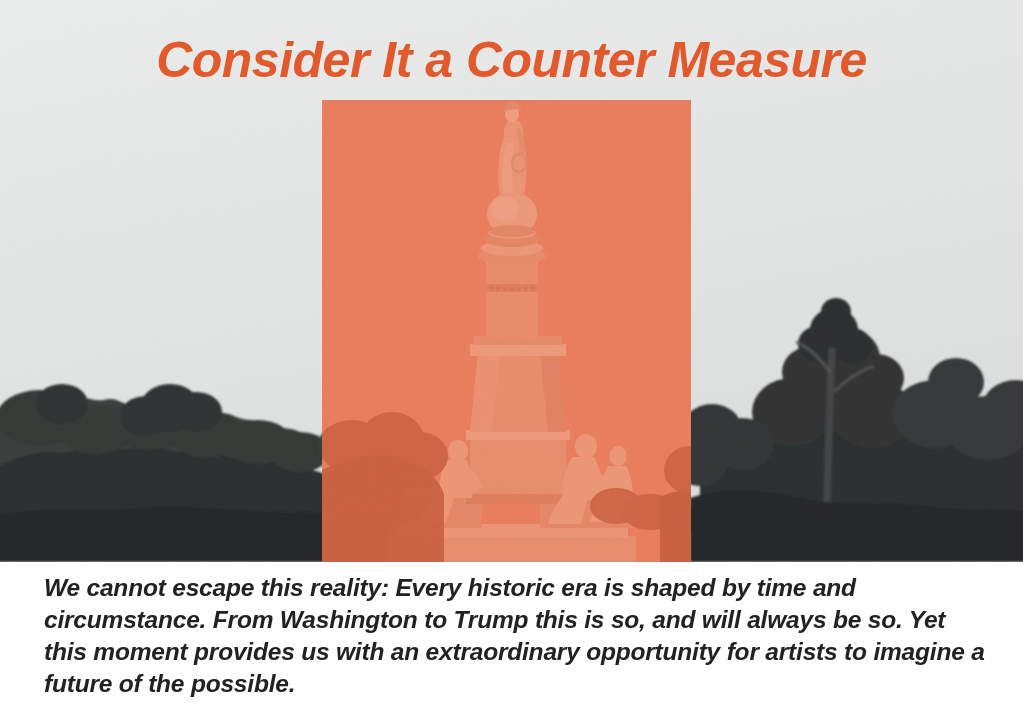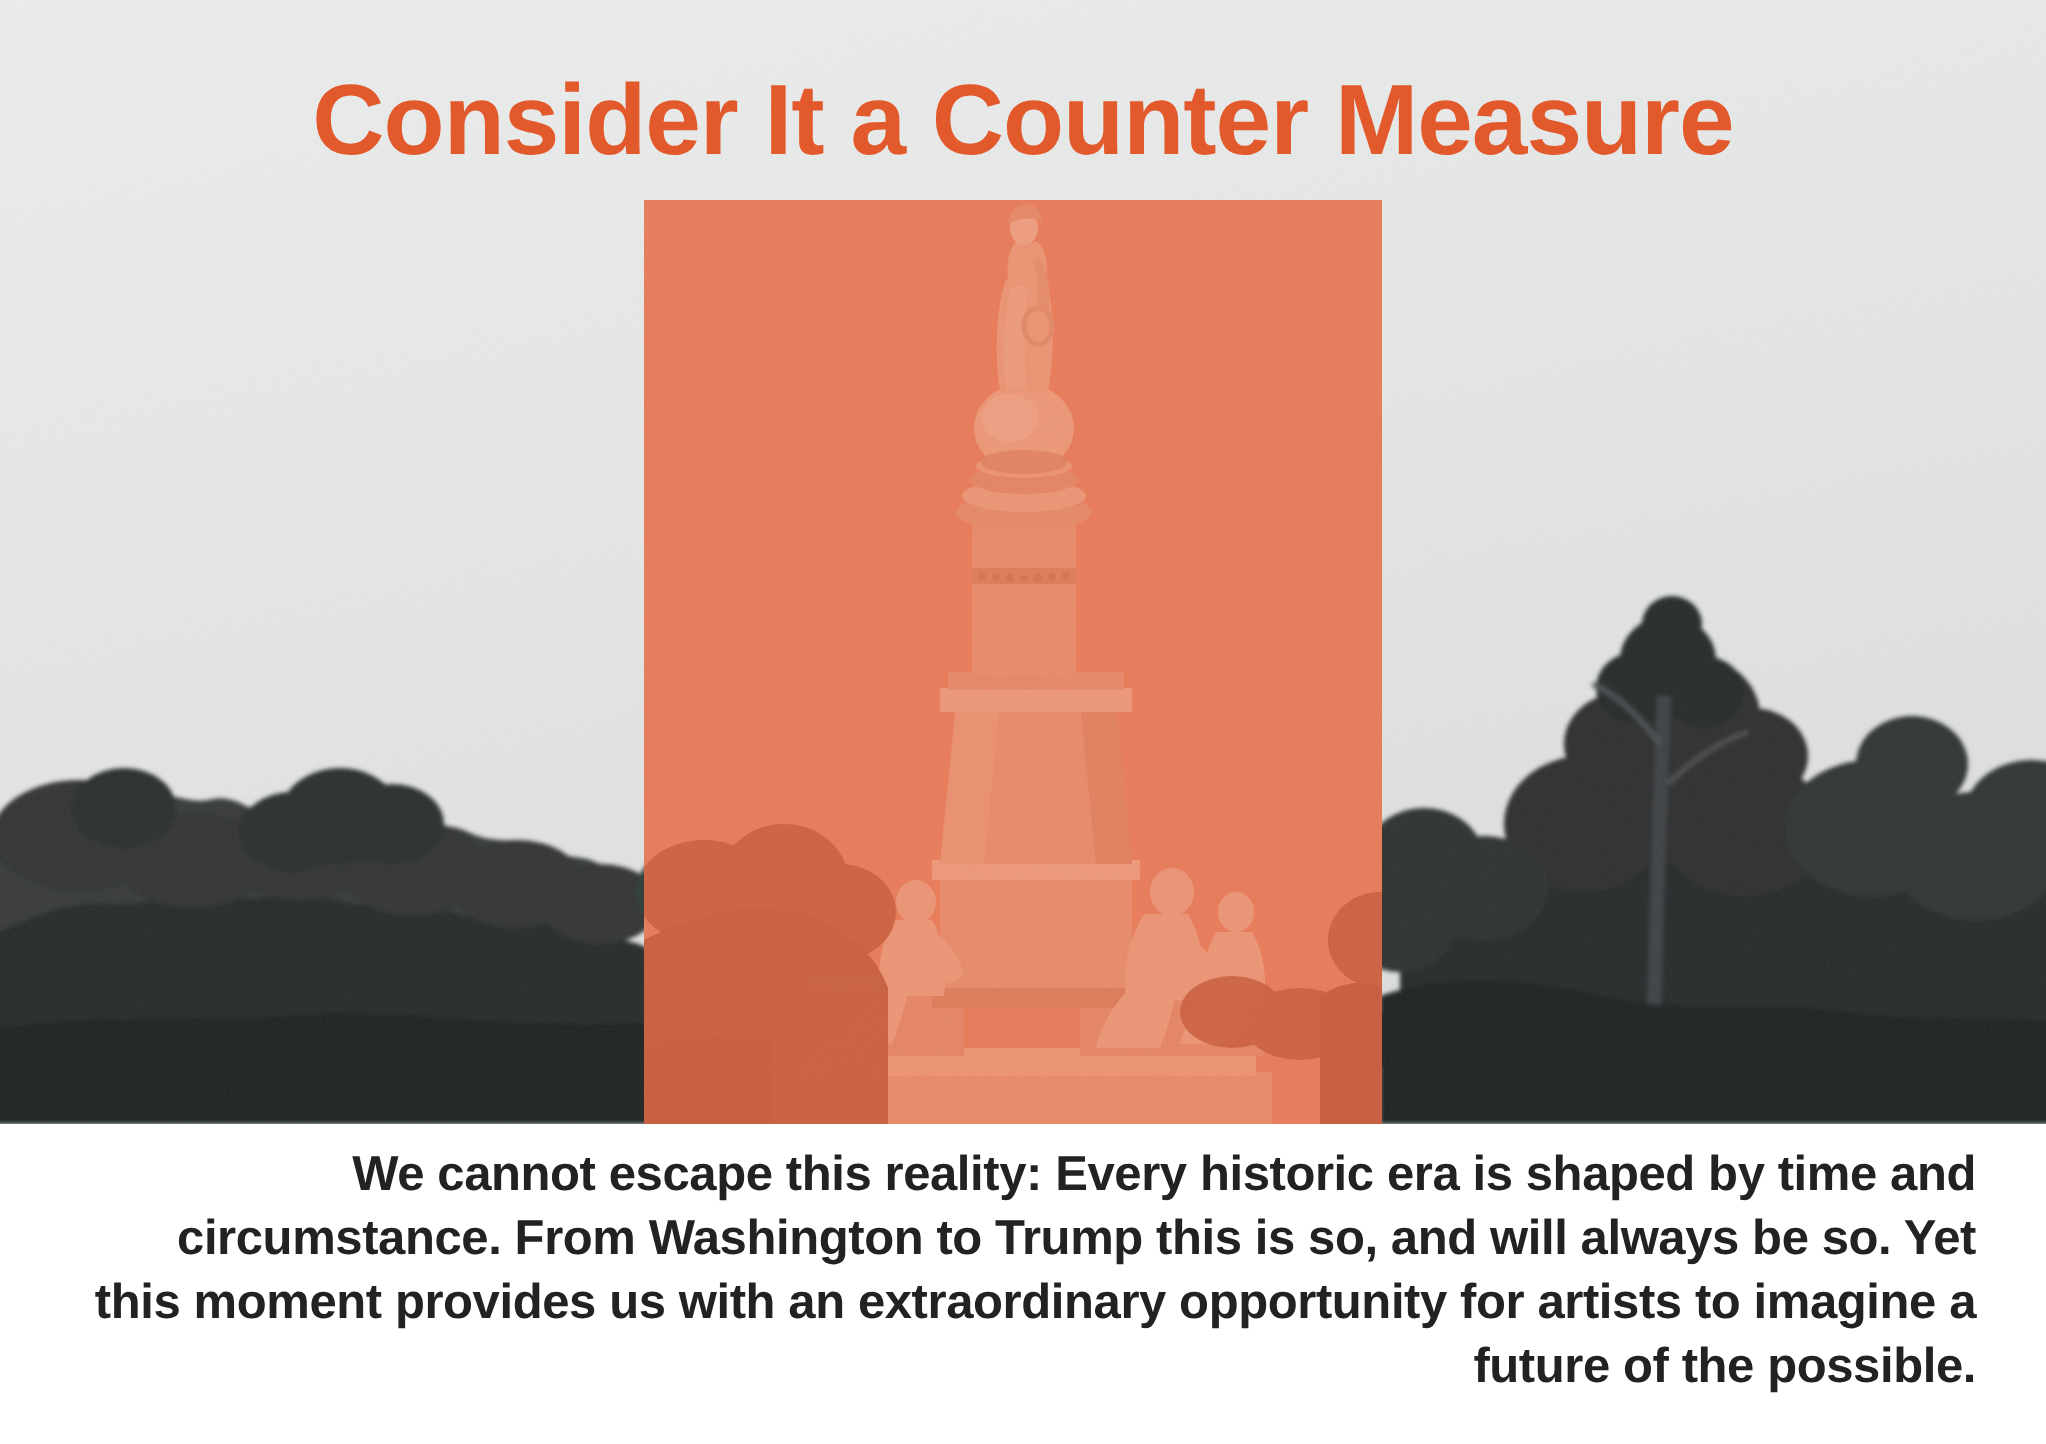--- a/index.html
+++ b/index.html
@@ -12,20 +12,21 @@
     height: 722px;
     font-family: "Liberation Sans", sans-serif;
     overflow: hidden;
   }
   #poster {
     position: relative;
     width: 1023px;
     height: 722px;
     background: #ffffff;
     overflow: hidden;
+    font-style: italic;
   }
 
   
   #hero {
     position: absolute;
     left: 0; top: 0;
     width: 1023px;
     height: 562px;
     overflow: hidden;
     background: #e3e4e4;
@@ -67,21 +68,20 @@
 
   
   #caption {
     position: absolute;
     left: 0;
     top: 562px;
     width: 1023px;
     height: 160px;
     background: #ffffff;
     z-index: 7;
-    text-align: right;
   }
   #caption-text {
     position: absolute;
     left: 44px;
     top: 10px;
     width: 944px;
     font-family: "Liberation Sans", sans-serif;
     font-weight: bold;
     font-size: 24.5px;
     line-height: 32px;

